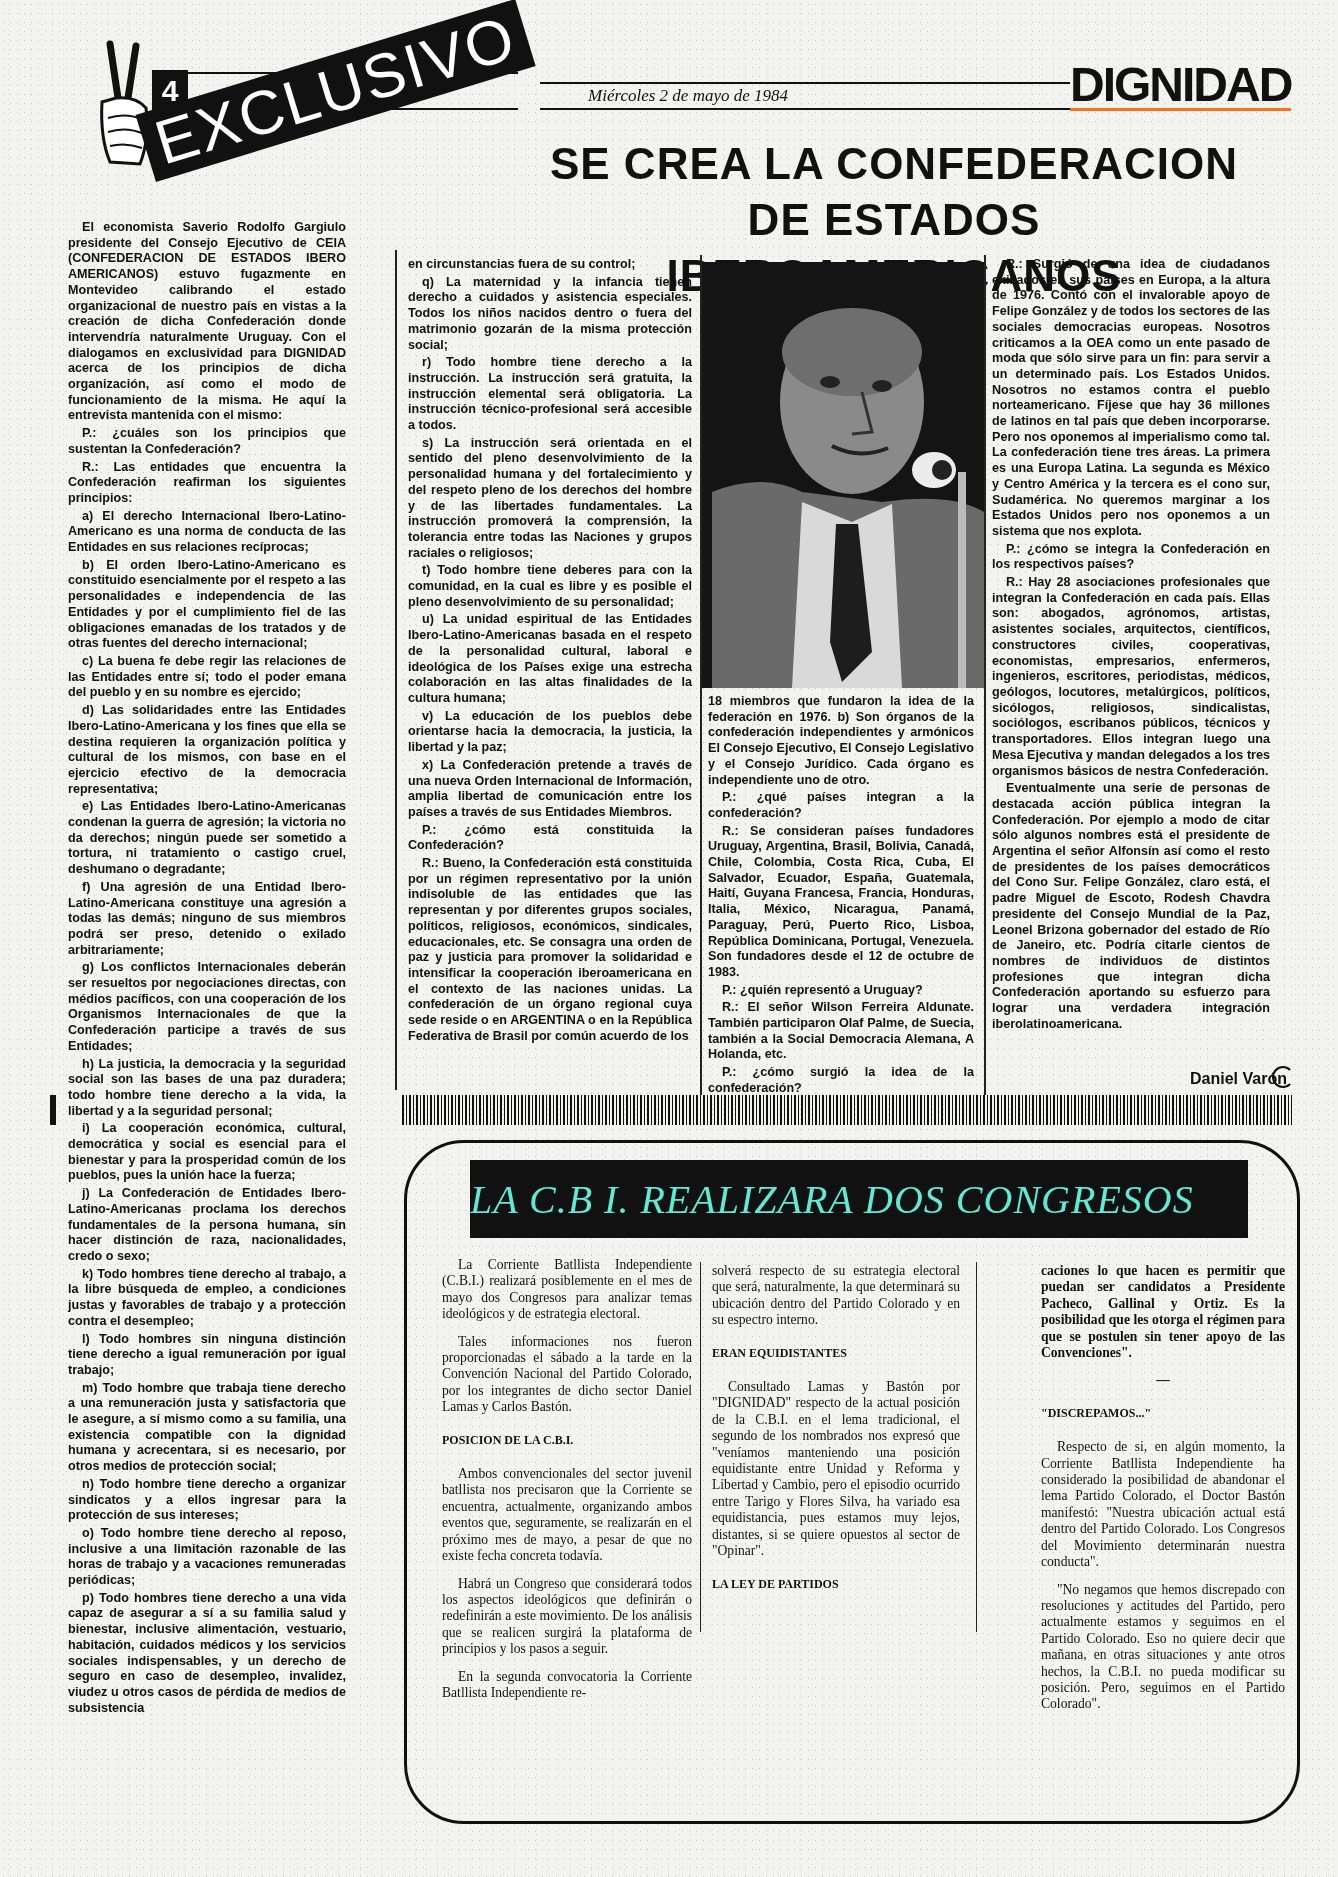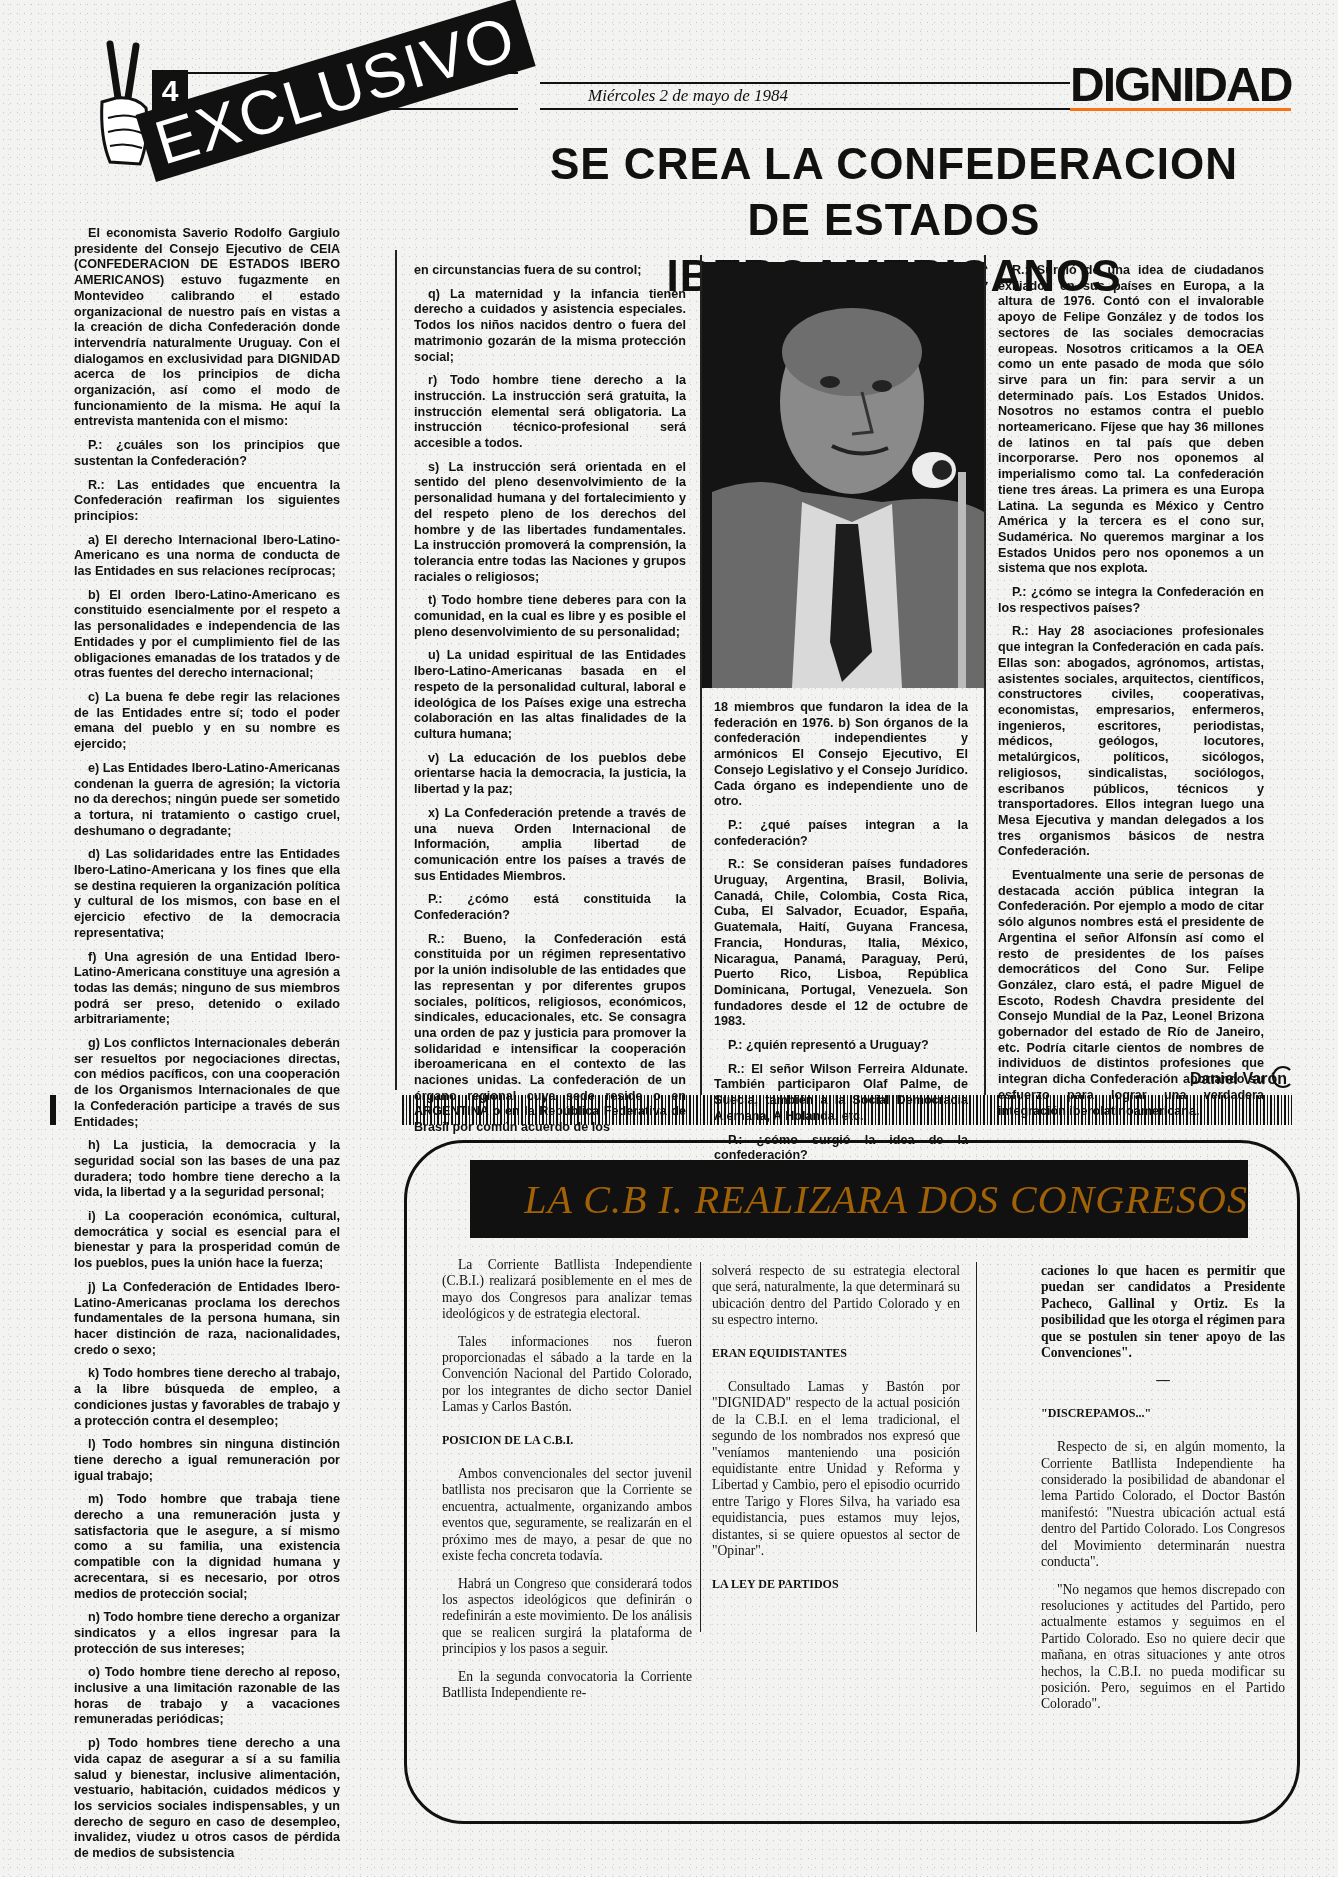--- a/index.html
+++ b/index.html
@@ -27,40 +27,40 @@
     font-size:62px; letter-spacing:2px; padding:0 12px; line-height:70px;
     transform:rotate(-17deg); transform-origin:left bottom; font-family:"Liberation Sans", sans-serif; }
   .date { left:588px; top:86px; font-family:"Liberation Serif", serif; font-style:italic; font-size:17px; }
   .masthead { left:1070px; top:62px; font-family:Liberation Sans, sans-serif; font-weight:bold;
     font-size:48px; letter-spacing:-2px; border-bottom:3px solid #f97316; line-height:46px; }
   .headline { left:544px; top:136px; width:700px; text-align:center; font-weight:bold;
     font-size:44px; line-height:56px; letter-spacing:1px; }
 
   
   .col { position:absolute; font-size:12.6px; line-height:15.7px; text-align:justify; font-weight:bold; }
-  .col p { margin:8px; text-indent:14px; }
+  .col p { margin:2px; text-indent:14px; }
   .col p.q { font-weight:900; }
   .col1 { left:66px; top:218px; width:282px; }
   .col2 { left:406px; top:255px; width:288px; }
   .col3 { left:706px; top:692px; width:270px; }
   .col4 { left:990px; top:255px; width:282px; }
   .vline { position:absolute; width:2px; background:#222; }
   .photo { left:702px; top:262px; width:282px; height:426px; overflow:hidden;
     background:linear-gradient(180deg,#1a1a1a 0%,#1a1a1a 50%,#555 58%,#2a2a2a 100%); }
   .byline { left:1190px; top:1070px; font-weight:900; font-size:16px; }
   .byline-mark { left:1272px; top:1066px; width:18px; height:18px; border:2px solid #111; border-radius:50%; border-right-color:transparent; }
   .barcode { left:402px; top:1095px; width:890px; height:30px;
     background:repeating-linear-gradient(90deg,#111 0 2px,transparent 2px 4px,#111 4px 5px,transparent 5px 7px); }
   .barcode-left { left:50px; top:1095px; width:6px; height:30px; background:#111; }
 
   
   .box { left:404px; top:1140px; width:890px; height:678px; border:3px solid #111;
     border-radius:60px; }
-  .box-title { left:470px; top:1160px; width:778px; height:78px; background:#111; color:#a16207;
-    font-family:"Liberation Serif", serif; font-style:italic; font-size:40px; text-align:right; line-height:80px; letter-spacing:1px; }
+  .box-title { left:470px; top:1160px; width:778px; height:78px; background:#111; color:#5eead4;
+    font-family:"Liberation Serif", serif; font-style:italic; font-size:40px; text-align:left; line-height:80px; letter-spacing:1px; }
   .bcol { position:absolute; font-family:"Liberation Serif", serif; font-size:13.6px; line-height:16.4px; text-align:justify; }
   .bcol p { margin:0 0 11px 0; text-indent:16px; }
   .bcol h3 { margin:16px 0 18px; font-size:12px; font-weight:bold; }
   .bcol .strong { font-weight:bold; }
   .b1 { left:442px; top:1257px; width:250px; }
   .b2 { left:712px; top:1263px; width:248px; }
   .b3 { left:996px; top:1263px; width:244px;margin-left:45px; }
   .bcenter-dash { text-align:center; font-weight:bold; }
 </style>
 </head>
@@ -83,22 +83,22 @@
 <div class="abs masthead">DIGNIDAD</div>
 <div class="abs headline">SE CREA LA CONFEDERACION DE ESTADOS IBEROAMERICANOS</div>
 
 <div class="col col1">
     <p>El economista Saverio Rodolfo Gargiulo presidente del Consejo Ejecutivo de CEIA (CONFEDERACION DE ESTADOS IBERO AMERICANOS) estuvo fugazmente en Montevideo calibrando el estado organizacional de nuestro país en vistas a la creación de dicha Confederación donde intervendría naturalmente Uruguay. Con el dialogamos en exclusividad para DIGNIDAD acerca de los principios de dicha organización, así como el modo de funcionamiento de la misma. He aquí la entrevista mantenida con el mismo:</p>
     <p class="q">P.: ¿cuáles son los principios que sustentan la Confederación?</p>
     <p>R.: Las entidades que encuentra la Confederación reafirman los siguientes principios:</p>
     <p>a) El derecho Internacional Ibero-Latino-Americano es una norma de conducta de las Entidades en sus relaciones recíprocas;</p>
     <p>b) El orden Ibero-Latino-Americano es constituido esencialmente por el respeto a las personalidades e independencia de las Entidades y por el cumplimiento fiel de las obligaciones emanadas de los tratados y de otras fuentes del derecho internacional;</p>
     <p>c) La buena fe debe regir las relaciones de las Entidades entre sí; todo el poder emana del pueblo y en su nombre es ejercido;</p>
+    <p>d) Las solidaridades entre las Entidades Ibero-Latino-Americana y los fines que ella se destina requieren la organización política y cultural de los mismos, con base en el ejercicio efectivo de la democracia representativa;</p>
     <p>e) Las Entidades Ibero-Latino-Americanas condenan la guerra de agresión; la victoria no da derechos; ningún puede ser sometido a tortura, ni tratamiento o castigo cruel, deshumano o degradante;</p>
-    <p>d) Las solidaridades entre las Entidades Ibero-Latino-Americana y los fines que ella se destina requieren la organización política y cultural de los mismos, con base en el ejercicio efectivo de la democracia representativa;</p>
     <p>f) Una agresión de una Entidad Ibero-Latino-Americana constituye una agresión a todas las demás; ninguno de sus miembros podrá ser preso, detenido o exilado arbitrariamente;</p>
     <p>g) Los conflictos Internacionales deberán ser resueltos por negociaciones directas, con médios pacíficos, con una cooperación de los Organismos Internacionales de que la Confederación participe a través de sus Entidades;</p>
     <p>h) La justicia, la democracia y la seguridad social son las bases de una paz duradera; todo hombre tiene derecho a la vida, la libertad y a la seguridad personal;</p>
     <p>i) La cooperación económica, cultural, democrática y social es esencial para el bienestar y para la prosperidad común de los pueblos, pues la unión hace la fuerza;</p>
     <p>j) La Confederación de Entidades Ibero-Latino-Americanas proclama los derechos fundamentales de la persona humana, sin hacer distinción de raza, nacionalidades, credo o sexo;</p>
     <p>k) Todo hombres tiene derecho al trabajo, a la libre búsqueda de empleo, a condiciones justas y favorables de trabajo y a protección contra el desempleo;</p>
     <p>l) Todo hombres sin ninguna distinción tiene derecho a igual remuneración por igual trabajo;</p>
     <p>m) Todo hombre que trabaja tiene derecho a una remuneración justa y satisfactoria que le asegure, a sí mismo como a su familia, una existencia compatible con la dignidad humana y acrecentara, si es necesario, por otros medios de protección social;</p>
     <p>n) Todo hombre tiene derecho a organizar sindicatos y a ellos ingresar para la protección de sus intereses;</p>
     <p>o) Todo hombre tiene derecho al reposo, inclusive a una limitación razonable de las horas de trabajo y a vacaciones remuneradas periódicas;</p>

